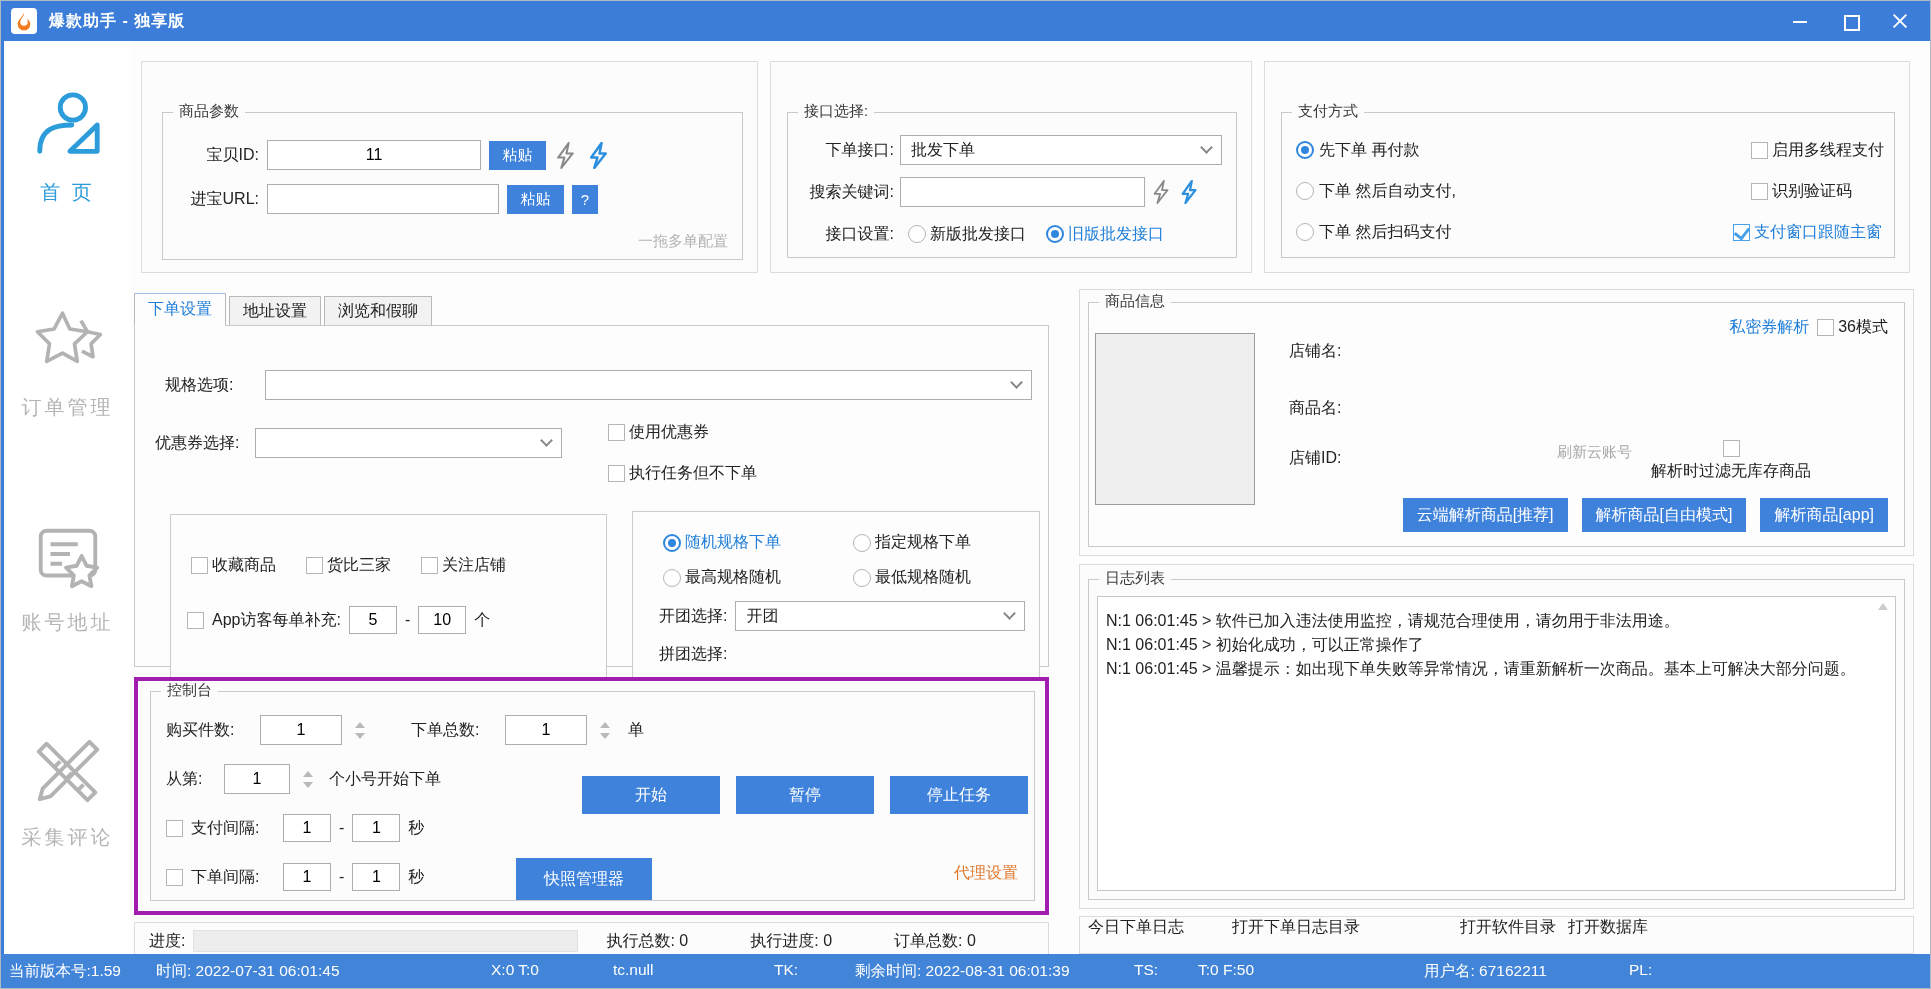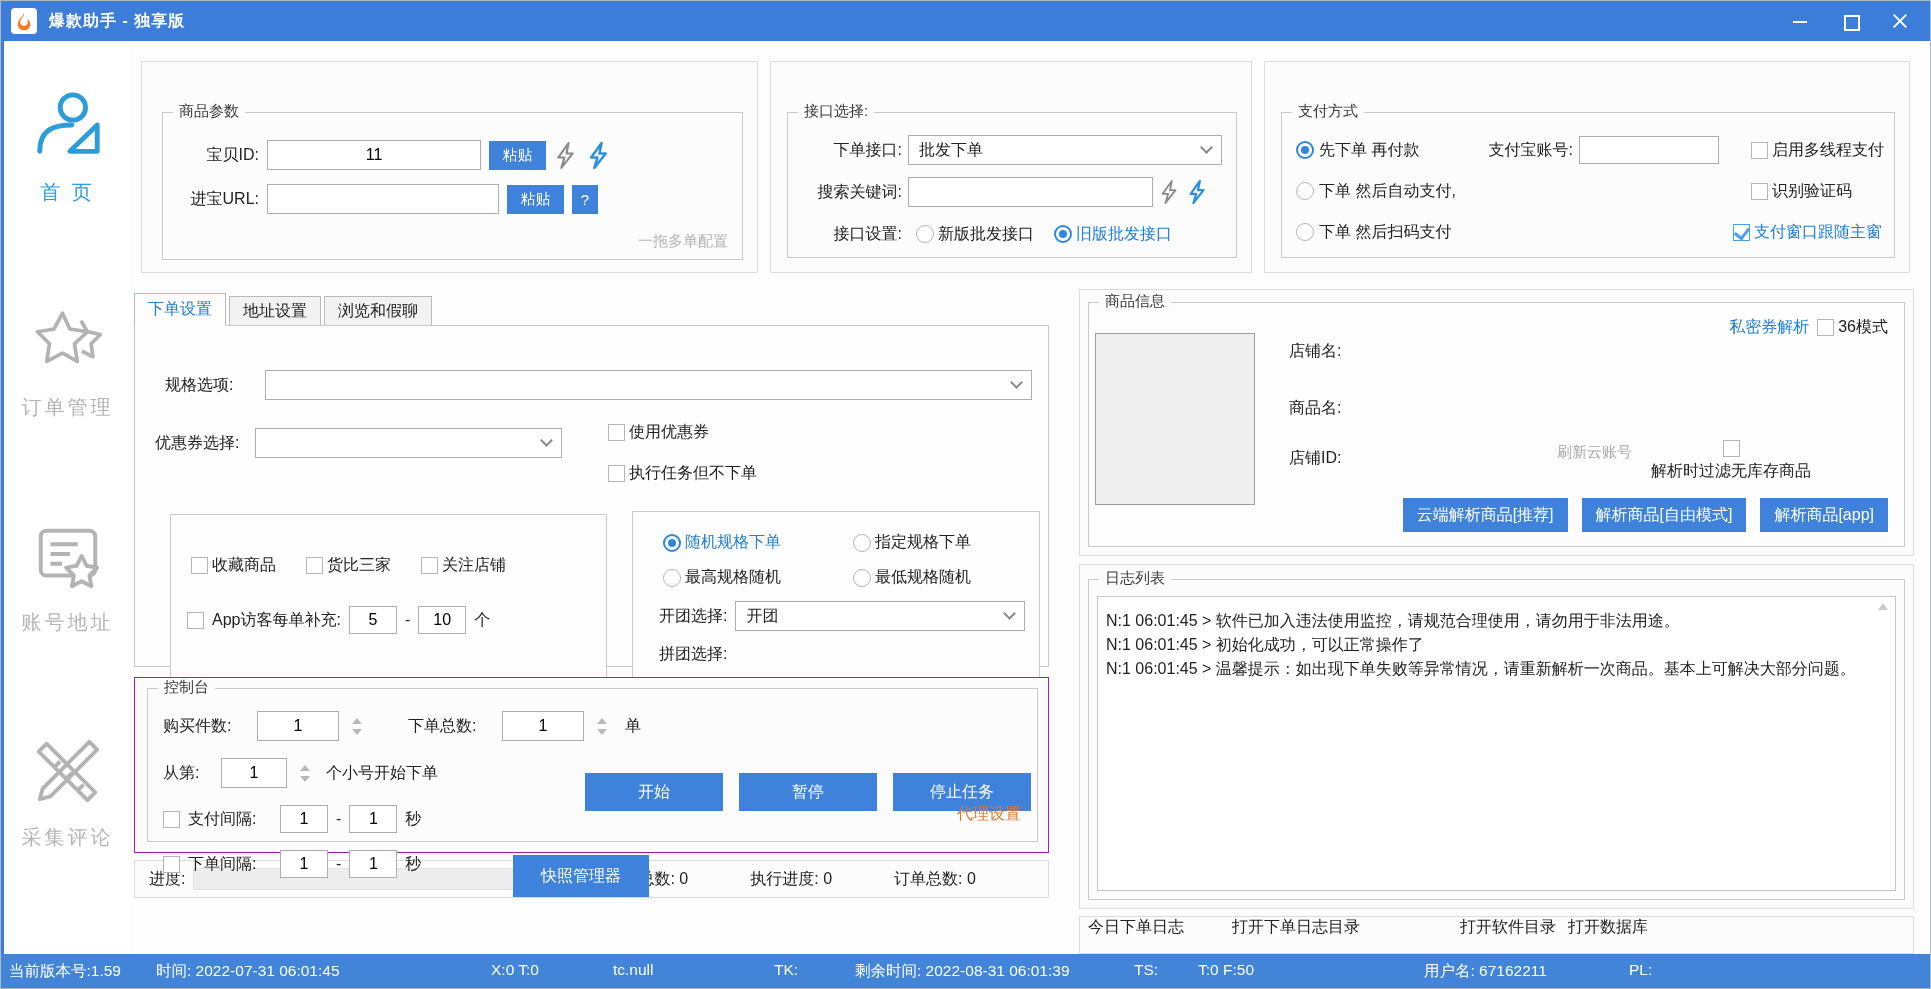--- a/index.html
+++ b/index.html
@@ -59,21 +59,21 @@
   .pnlB { position:relative; width:482px; border:1px solid #dcdcdc; background:#fcfcfc; }
   .pnlC { position:relative; flex:1; border:1px solid #dcdcdc; background:#fcfcfc; }
   .gb-top { position:absolute; left:20px; right:14px; top:50px; bottom:12px; }
   .gb-topB { position:absolute; left:16px; right:14px; top:50px; bottom:14px; }
   .gb-prod { padding:26px 0 0 22px; display:flex; flex-direction:column; gap:12px; }
   .gb-prod .row { gap:8px; height:32px; }
   .w-id-label { width:74px; text-align:right; }
   .btn-paste { width:57px; height:29px; font-size:15px; }
   .btn-q { width:26px; height:29px; font-size:15px; }
   .hint-multi { position:absolute; right:14px; bottom:8px; color:#b3b3b3; font-size:15px; }
-  .gb-if { padding:22px 14px 0 10px; display:flex; flex-direction:column; gap:12px; }
+  .gb-if { padding:22px 14px 0 2px; display:flex; flex-direction:column; gap:12px; }
   .gb-if .row { gap:6px; height:30px; }
   .if-label { width:104px; text-align:right; flex:none; }
   .gb-pay { padding:22px 0 0 14px; display:flex; flex-direction:column; gap:11px; }
   .pay-row { position:relative; height:30px; display:flex; align-items:center; gap:5px; }
   .pay-field { position:absolute; left:150px; width:273px; display:flex; justify-content:flex-end; align-items:center; gap:6px; }
   .pay-cb { position:absolute; left:455px; display:flex; align-items:center; gap:4px; }
   .pay-cb3 { position:absolute; left:437px; display:flex; align-items:center; gap:4px; }
 
   
   .left-col { position:absolute; left:3px; top:252px; width:915px; }
@@ -90,21 +90,21 @@
   .box-l { width:437px; height:168px; border:1px solid #ccc; background:#fdfdfd; }
   .box-l .row1 { display:flex; gap:30px; margin:40px 0 0 20px; }
   .box-l .row2 { display:flex; align-items:center; gap:8px; margin:30px 0 0 16px; }
   .box-r { flex:1; height:173px; border:1px solid #ccc; background:#fdfdfd; margin-top:-3px; }
   .rad-grid { display:grid; grid-template-columns:190px auto; row-gap:14px; margin:20px 0 8px 30px; }
   .radl { display:flex; align-items:center; gap:4px; }
   .grp-row { display:flex; align-items:center; gap:8px; margin:13px 14px 0 26px; }
   .grp-row .select { flex:1; }
   .num-s { width:48px; height:28px; text-align:center; }
 
-  .console-pnl { position:relative; margin-top:10px; height:176px; border:1px solid #a21caf; background:#fcfcfc; }
+  .console-pnl { position:relative; margin-top:10px; height:238px; border:4px solid #a21caf; background:#fcfcfc; }
   .gb-console { position:absolute; left:12px; right:10px; top:10px; bottom:10px; padding:22px 0 0 15px; display:flex; flex-direction:column; gap:17px; }
   .gb-console .row { gap:8px; height:32px; }
   .c-lbl { width:86px; }
   .num { width:82px; height:30px; text-align:center; }
   .console-btns { position:absolute; top:84px; right:6px; display:flex; gap:16px; }
   .console-btns .btn { width:138px; height:38px; }
   .btn-snapshot { position:absolute; left:365px; top:166px; width:136px; height:42px; }
   .proxy-link { position:absolute; right:16px; bottom:16px; font-size:16px; }
 
   .progress-pnl { margin-top:7px; height:38px; border:1px solid #dcdcdc; background:#fcfcfc; display:flex; align-items:center; padding:0 14px; }
@@ -262,24 +262,20 @@
             </div>
           </div>
         </section>
 
         <section class="pnlC">
           <div class="gb gb-topB gb-pay">
             <span class="gb-label">支付方式</span>
             <div class="pay-row">
               <span class="rd on"></span>
               <span>先下单 再付款</span>
-              <span class="pay-field">
-                <span class="lbl">支付宝账号:</span>
-                <input class="ti" style="width: 140px; height: 28px;">
-              </span>
               <span class="pay-cb">
                 <span class="cb"></span>
                 <span>启用多线程支付</span>
               </span>
             </div>
             <div class="pay-row">
               <span class="rd"></span>
               <span>下单 然后自动支付,</span>
               <span class="pay-cb">
                 <span class="cb"></span>

